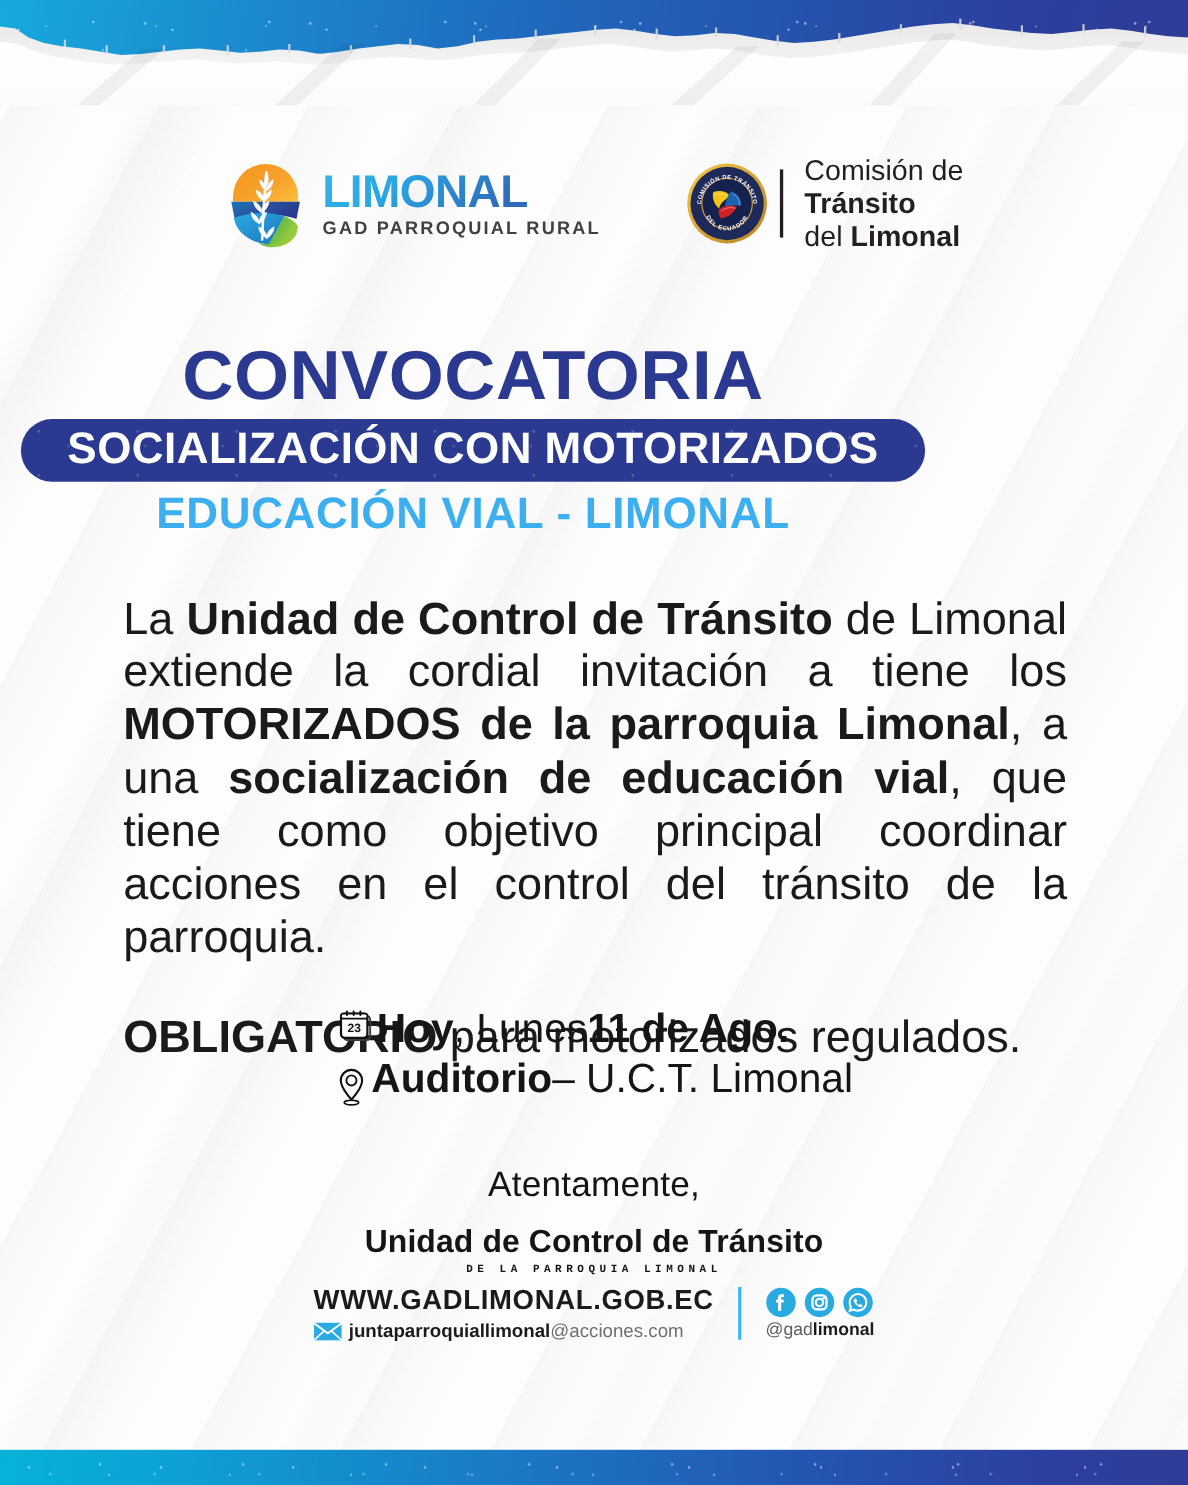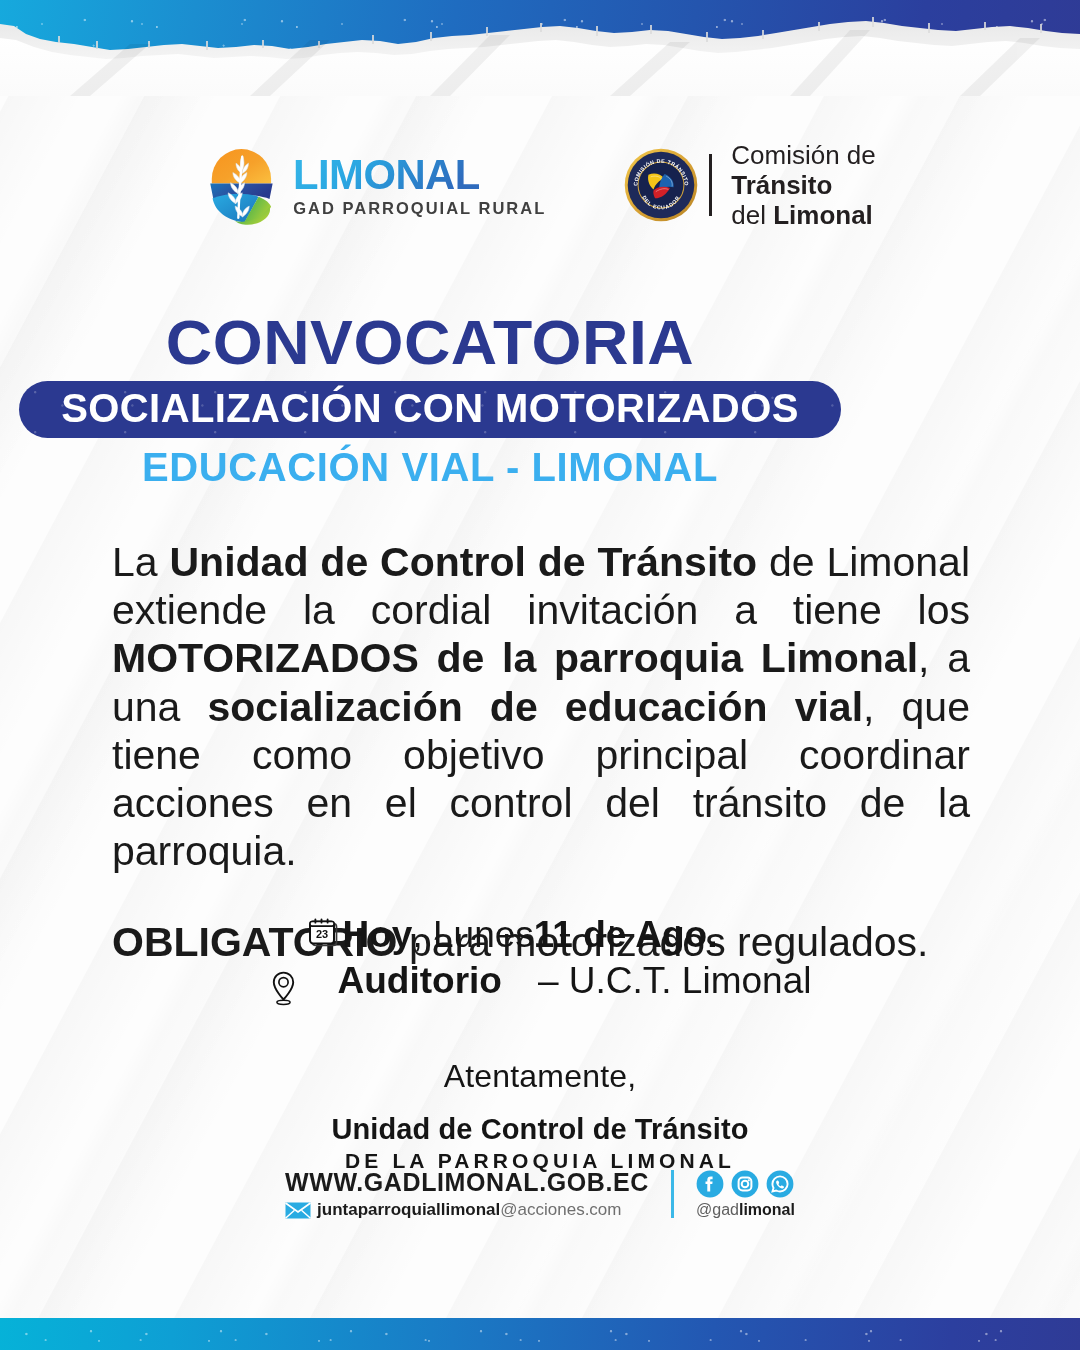--- a/index.html
+++ b/index.html
@@ -171,21 +171,21 @@
 
   
   .details {
     position:absolute; top:912px; left:0; width:1080px;
     text-align:center;
     font-family:"Liberation Sans Narrow","Liberation Sans", sans-serif;
     font-size:37px;
     color:#151515;
     line-height:1.24;
   }
-  .det-row { display:flex; align-items:center; justify-content:center;gap:36px; }
+  .det-row { display:flex; align-items:center; justify-content:center; }
   .det-row.r1 { gap:0; }
   .det-seg { display:flex; align-items:flex-start; }
   .ico { display:inline-flex; align-items:center; justify-content:center; }
   .ico.cal { width:34px; height:34px; margin-right:2px; position:relative; top:5px; }
   .ico.clk { width:33px; height:33px; margin-right:1px; position:relative; top:5px; }
   .ico.pin { width:29px; height:36px; margin-right:4px; position:relative; top:7px; }
   .det-bold { font-weight:700; }
   .gap-mid { display:inline-block; width:56px; }
 
   
@@ -196,21 +196,21 @@
   .sign-1 {
     font-family:"Liberation Sans Narrow","Liberation Sans", sans-serif;
     font-size:32px; font-weight:400; letter-spacing:0.2px;
   }
   .sign-2 {
     margin-top:18px;
     font-size:29px; font-weight:700; letter-spacing:0.1px;
   }
   .sign-3 {
     margin-top:3px;
-    font-size:21px; font-weight:700; letter-spacing:4.1px;
+    font-size:10px; font-weight:700; letter-spacing:4.1px;font-family:Liberation Mono, monospace;
   }
 
   
   .footer {
     position:absolute; top:1168px; left:0; width:1080px;
     display:flex; justify-content:center; align-items:center; gap:22px;
   }
   .f-left { text-align:left; }
   .f-url {
     font-size:25px; font-weight:700; letter-spacing:0.6px; color:#1b1b1b;

